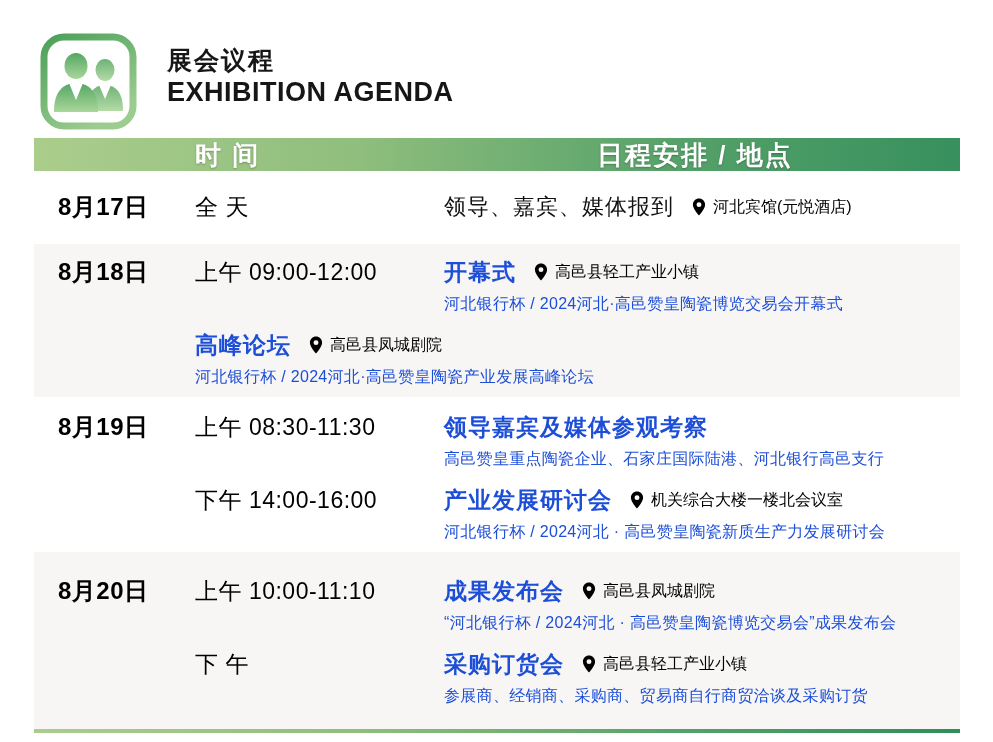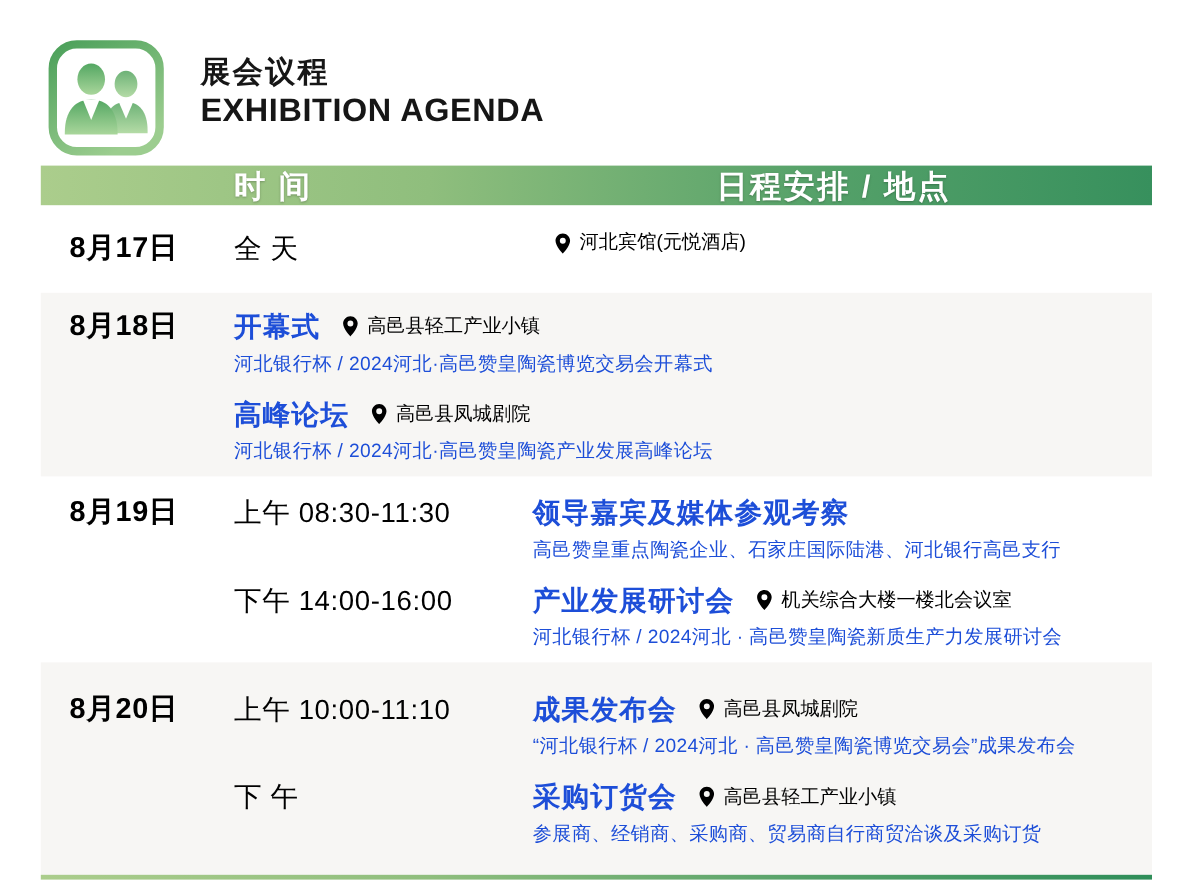--- a/index.html
+++ b/index.html
@@ -119,36 +119,38 @@
   </div>
 
   <main id="groups">
       <section class="group">
     <div class="date">8月17日</div>
     <div class="events">
           <div class="event plain">
     <div class="time">全  天</div>
     <div class="content">
       <div class="line1">
+        <span class="etitle">领导、嘉宾、媒体报到</span>
         <span class="loc">
           <svg class="pin" viewBox="0 0 24 32">
             <path fill="#000" d="M12 1C6 1 1.2 5.8 1.2 11.8 c0 8 10.8 19 10.8 19 s10.8-11 10.8-19 C22.8 5.8 18 1 12 1 z M12 16.2 a4.4 4.4 0 1 1 0-8.8 a4.4 4.4 0 0 1 0 8.8 z"></path>
           </svg>
           <span class="loc-text">河北宾馆(元悦酒店)</span>
         </span>
       </div>
 
     </div>
   </div>
         </div>
   </section>
       <section class="group shaded">
     <div class="date">8月18日</div>
     <div class="events">
           <div class="event">
+    <div class="time">上午 09:00-12:00</div>
     <div class="content">
       <div class="line1">
         <span class="etitle">开幕式</span>
         <span class="loc">
           <svg class="pin" viewBox="0 0 24 32">
             <path fill="#000" d="M12 1C6 1 1.2 5.8 1.2 11.8 c0 8 10.8 19 10.8 19 s10.8-11 10.8-19 C22.8 5.8 18 1 12 1 z M12 16.2 a4.4 4.4 0 1 1 0-8.8 a4.4 4.4 0 0 1 0 8.8 z"></path>
           </svg>
           <span class="loc-text">高邑县轻工产业小镇</span>
         </span>
       </div>

